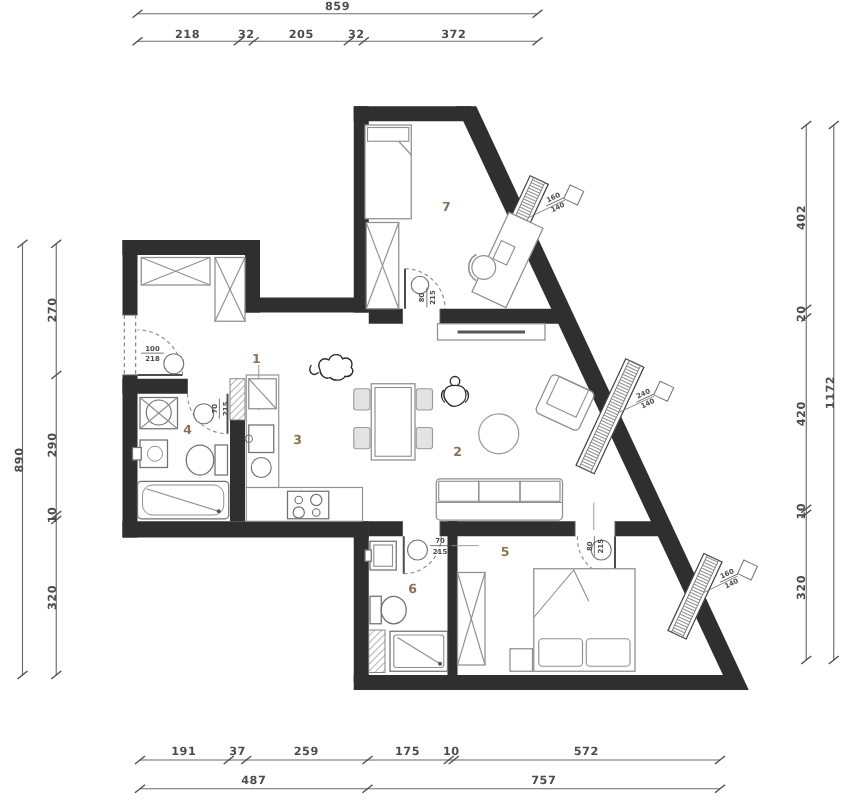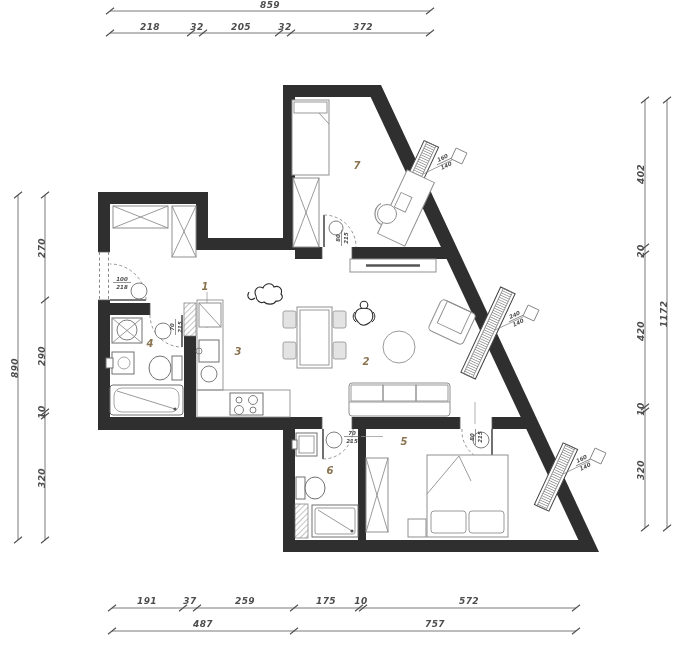--- a/index.html
+++ b/index.html
@@ -1,16 +1,16 @@
 <!DOCTYPE html>
 <html><head>
 <meta charset="utf-8">
 <style>
   html,body { margin:0; padding:0; background:#ffffff; }
-  .canvas { position:relative; width:687px; height:646px; background:#ffffff; overflow:hidden;font-style:italic; }
+  .canvas { position:relative; width:687px; height:646px; background:#ffffff; overflow:hidden; }
   svg { display:block; }
   svg text { font-family:"DejaVu Sans", sans-serif; }
   .dim  { font-size:9px; font-weight:700; fill:#4d4d4d; letter-spacing:0.4px; }
   .lbl  { font-size:5.5px; font-weight:700; fill:#4d4d4d; }
   .roomnum { font-size:10px; font-weight:700; fill:#8a7350; }
   .wall { fill:#2f2f2f; stroke:none; }
   .furn { fill:#ffffff; stroke:#8f8f8f; stroke-width:1; }
   .furnl { fill:none; stroke:#8f8f8f; stroke-width:0.9; }
   .fix  { fill:#ffffff; stroke:#707070; stroke-width:1; }
   .dimline { stroke:#6b6b6b; stroke-width:0.9; }

